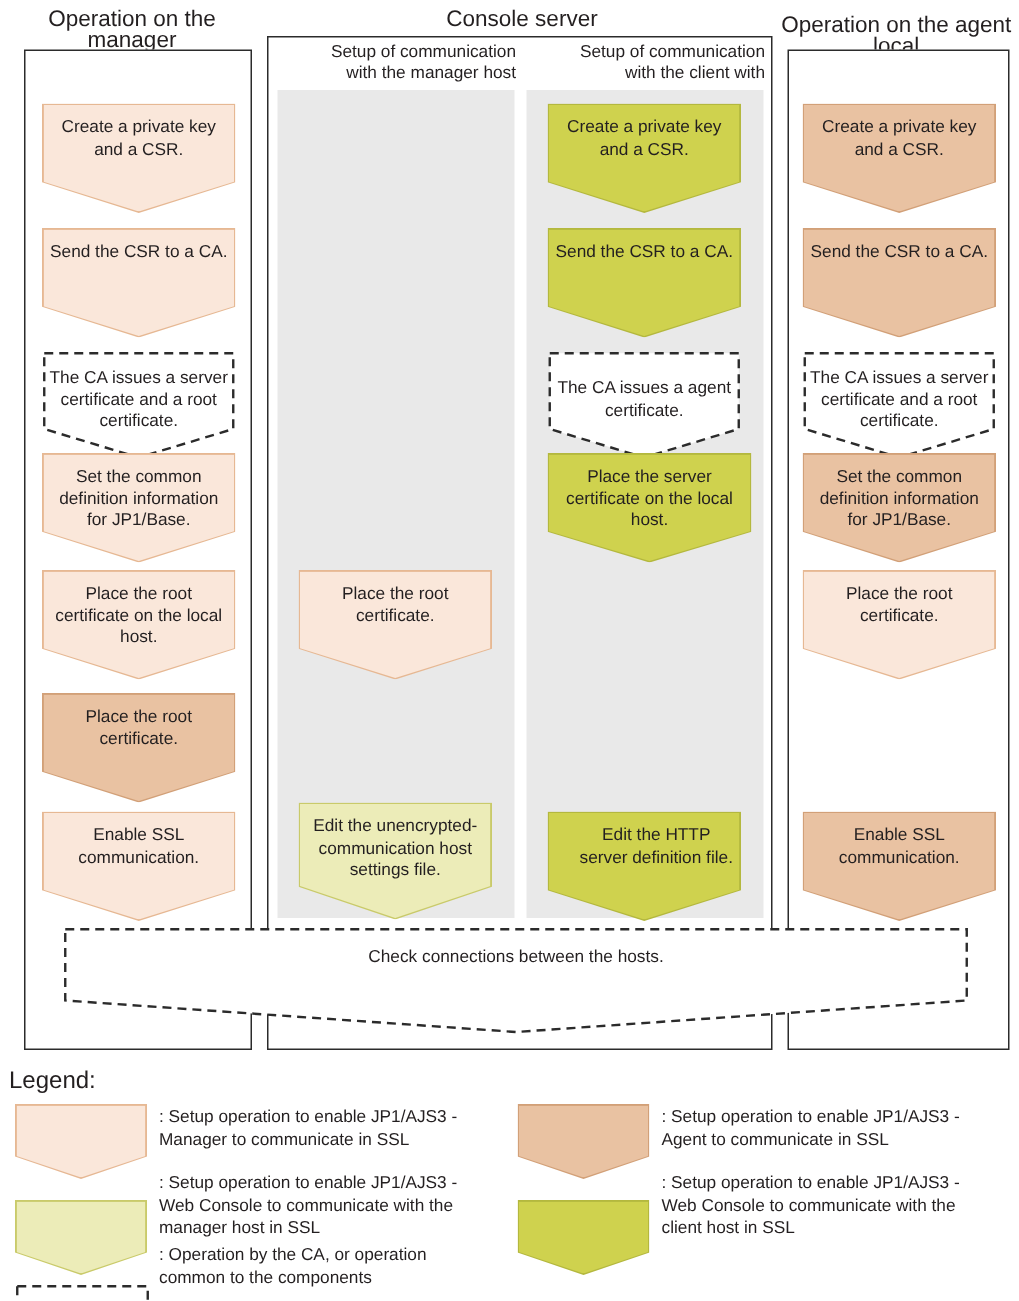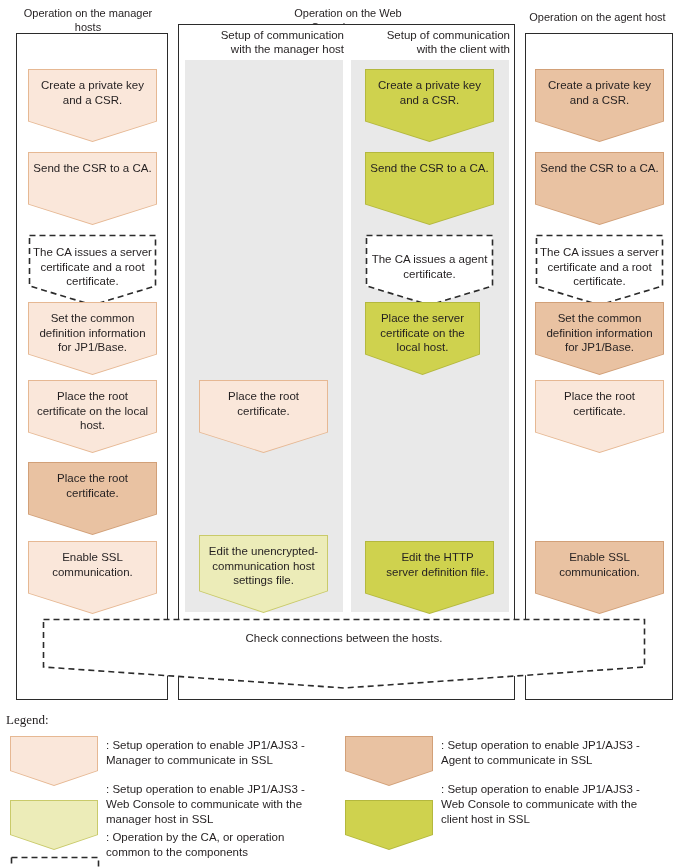--- a/index.html
+++ b/index.html
@@ -10,21 +10,21 @@
     color:#231f20;
     position:relative;
     overflow:hidden;
     -webkit-font-smoothing:antialiased;
   }
   .abs{position:absolute;}
 
   
   .col-title{
     text-align:center;
-    font-size:11px;
+    font-size:15px;
     line-height:14px;
     color:#231f20;
   }
 
   
   .col-frame{
     position:absolute;
     border:1.6px solid #2b2b2b;
     background:#ffffff;
     box-sizing:border-box;
@@ -75,23 +75,22 @@
     box-sizing:border-box;
   }
 
   
   .chev-dashed svg{position:absolute;left:0;top:0;}
   .chev-dashed .label{position:relative;z-index:3;}
 
   
   .legend-title{
     position:absolute;
-    font-size:13px;
-    color:#231f20;
-    font-family:Liberation Serif, serif;
+    font-size:16px;
+    color:#231f20;
   }
   .legend-swatch{
     position:absolute;
     width:88px;height:50px;
   }
   .legend-swatch .chev-border,
   .legend-swatch .chev-inner{
     clip-path:polygon(0 0,100% 0,100% 70%,50% 100%,0 70%);
   }
   .legend-text{
@@ -104,26 +103,25 @@
 </style>
 </head>
 <body>
 
 <div class="col-title abs" style="left:6px;top:6px;width:164px;">
   <div>Operation on the manager</div>
   <div>hosts</div>
 </div>
 
 <div class="col-title abs" style="left:178px;top:6px;width:340px;">
-  <div>Operation on the Web</div>
   <div>Console server</div>
 </div>
 
 <div class="col-title abs" style="left:520px;top:10px;width:155px;">
-  <div>Operation on the agent host</div>
+  <div>Operation on the agent local</div>
 </div>
 
 <div class="col-frame" style="left:16px;top:33px;width:152px;height:667px;"></div>
 <div class="col-frame" style="left:178px;top:24px;width:337px;height:676px;"></div>
 <div class="col-frame" style="left:525px;top:33px;width:148px;height:667px;"></div>
 
 <div class="sub-title" style="left:184px;top:28px;width:160px;">
   <div>Setup of communication</div>
   <div>with the manager host</div>
 </div>
@@ -202,21 +200,21 @@
   <span class="label">Send the CSR to a CA.</span>
 </div>
 
 <div class="chev chev-dashed" style="left:365px;top:234px;width:129px;height:73px;padding-top:18px;">
   <svg width="129" height="73">
     <polygon points="1.5,1.5 127.5,1.5 127.5,52 64.5,71 1.5,52" fill="#ffffff" stroke="#2b2b2b" stroke-width="1.6" stroke-dasharray="6,4"></polygon>
   </svg>
   <span class="label">The CA issues a agent certificate.</span>
 </div>
 
-<div class="chev" style="left:365px;top:302px;width:115px;height:73px;">
+<div class="chev" style="left:365px;top:302px;width:136px;height:73px;">
   <span class="chev-border" style="background:#B4B83E;"></span>
   <span class="chev-inner" style="background:#CFD24E;"></span>
   <span class="label">Place the server certificate on the local host.</span>
 </div>
 
 <div class="chev" style="left:365px;top:541px;width:129px;height:73px;padding-left:16px;">
   <span class="chev-border" style="background:#B4B83E;"></span>
   <span class="chev-inner" style="background:#CFD24E;"></span>
   <span class="label">Edit the HTTP server definition file.</span>
 </div>

